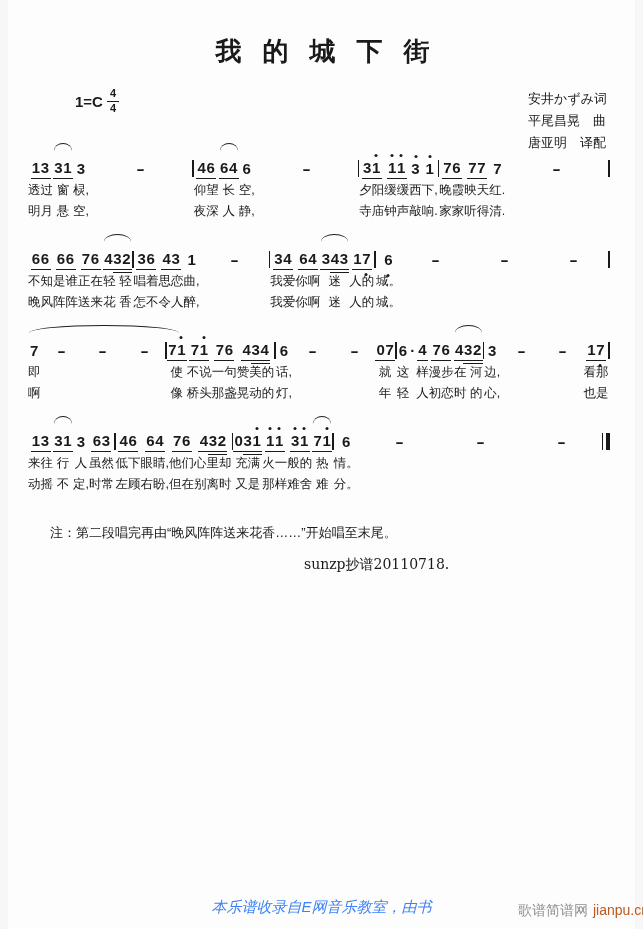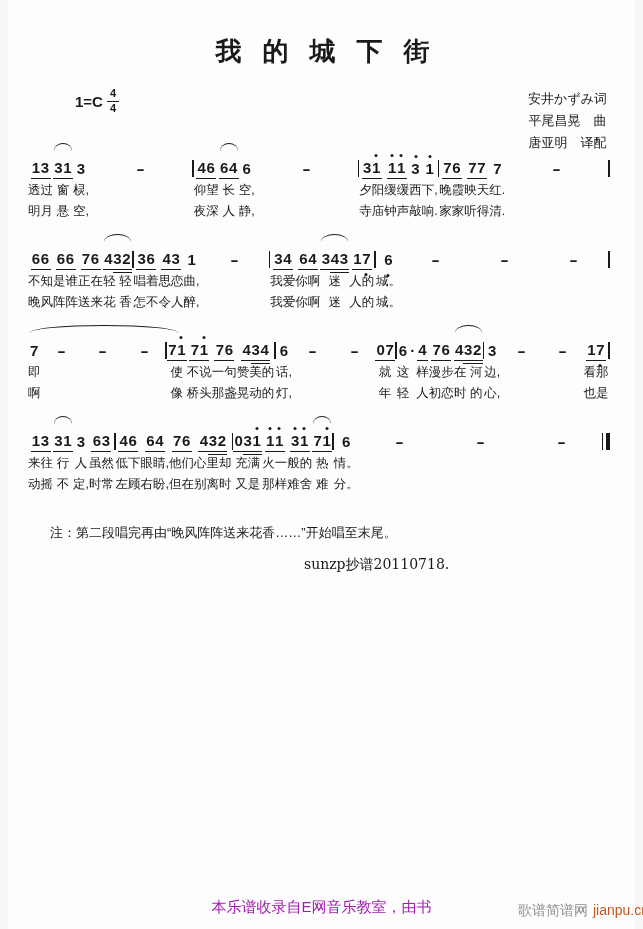--- a/index.html
+++ b/index.html
@@ -20,21 +20,21 @@
     font-family:"DejaVu Serif", serif;
     font-size:26px; font-weight:700; letter-spacing:6px;
   }
   .meta { position:absolute; top:88px; left:22px; right:28px;
           display:flex; justify-content:space-between; align-items:flex-start;margin-left:45px; }
   .key  { font-weight:bold; font-size:15px; display:flex; align-items:center; }
   .ts   { display:inline-flex; flex-direction:column; margin-left:4px;
           font-size:11px; font-weight:bold; line-height:1.05; text-align:center; }
   .ts-top { border-bottom:1.2px solid var(--ink,#1a1a1a); padding:0 3px 1px; }
   .ts-bot { padding:1px 3px 0; }
-  .credits { font-size:13px; line-height:22px; text-align:center; }
+  .credits { font-size:13px; line-height:22px; text-align:left; }
   
   .score { position:absolute; top:153px; left:20px; right:25px; }
   .system { display:flex; justify-content:space-between; align-items:flex-start;
             margin-bottom:23px; }
   .col { display:flex; flex-direction:column; align-items:center; }
   .col.grow { flex-grow:1; align-items:center; }
   .note { position:relative; height:26px; display:flex; align-items:flex-end;
           font-weight:bold; font-size:15px; line-height:16px; }
   .digits { position:relative; display:inline-flex; padding:0 1px 2px; }
   .digits.u1 { border-bottom:1.6px solid var(--ink,#1a1a1a); }
@@ -55,21 +55,21 @@
   .bar { width:1.6px; height:17px; background:var(--ink,#1a1a1a); margin-bottom:2px; }
   .bar.final { width:8px; background:transparent; box-sizing:border-box;
     border-left:1.6px solid var(--ink,#1a1a1a);
     border-right:4px solid var(--ink,#1a1a1a); }
   .lyric { font-size:12.5px; height:21px; line-height:22px; white-space:nowrap; }
   
   .footnote { position:absolute; top:524px; left:42px; font-size:13px; }
   .transcriber { position:absolute; top:556px; left:296px;
     font-family:"DejaVu Serif", serif; font-size:14px; }
   .footer-center { position:absolute; bottom:12px; left:0; width:100%;
-    text-align:center; font-size:15px; color:#a21caf; }
+    text-align:center; font-size:15px; color:#3b82f6;font-style:italic; }
   .footer-right { position:absolute; bottom:9px; right:-14px; font-size:14px;
     color:var(--footer-gray,#8f8f8f); }
   .footer-right .link { color:var(--footer-link,#c0571e); margin-left:5px; }
 </style>
 </head>
 <body>
 
 <div class="page">
 
   <h1 class="title">我 的 城 下 街</h1>

